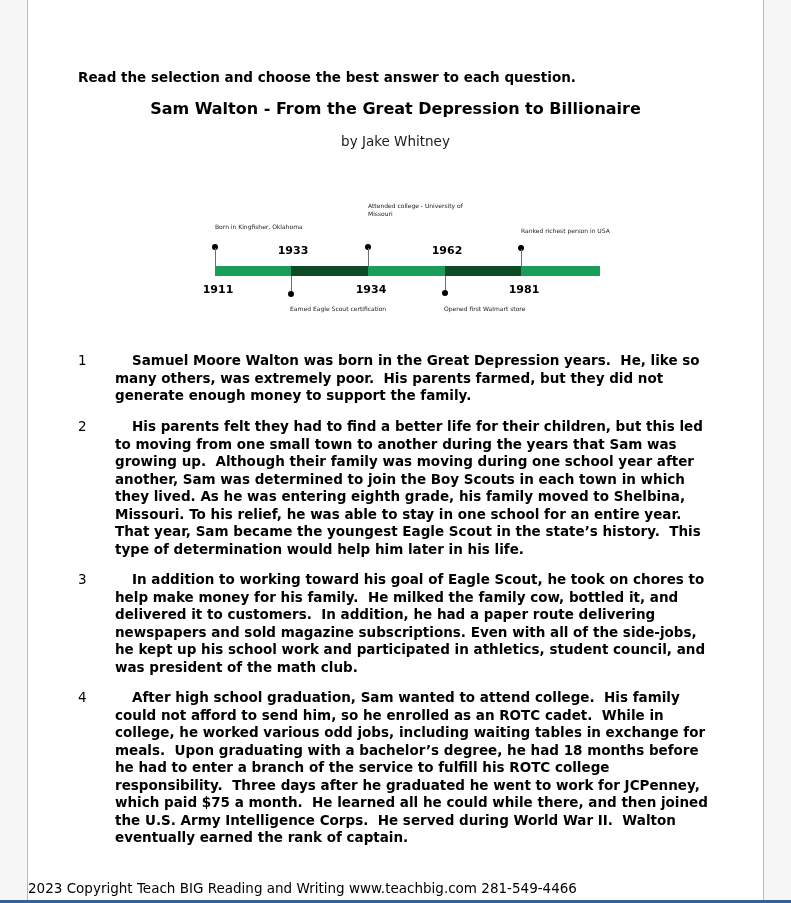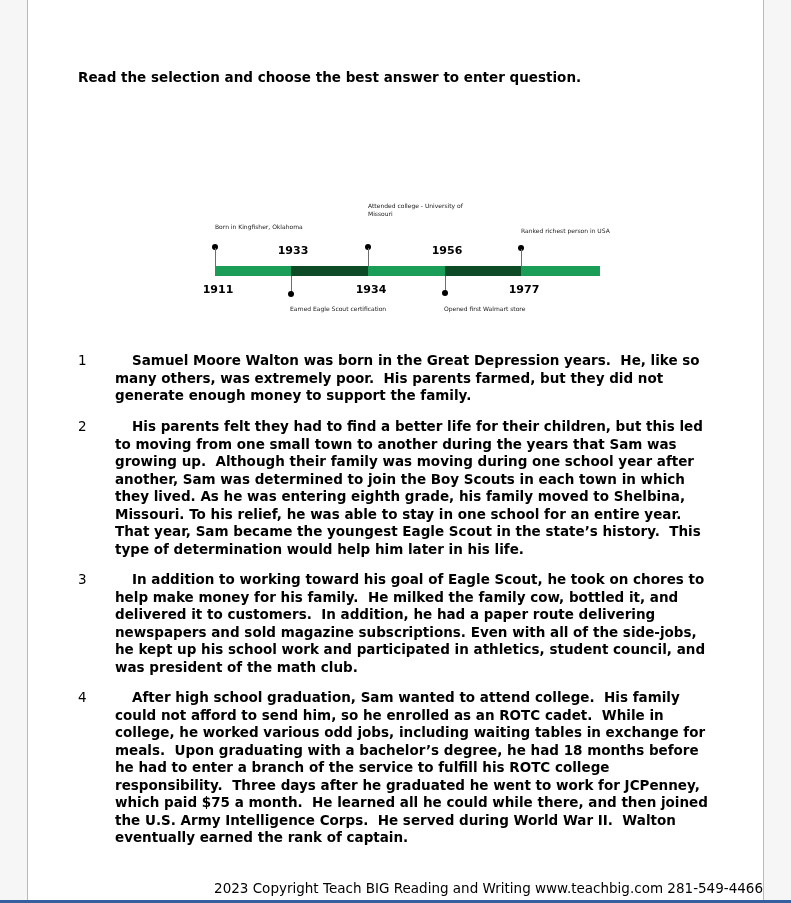--- a/index.html
+++ b/index.html
@@ -109,39 +109,41 @@
   }
   .p1 { top: 352px; }
   .p2 { top: 418px; }
   .p3 { top: 571px; }
   .p4 { top: 689px; }
   .footer {
     position: absolute;
     left: 0;
     top: 880px;
     width: 100%;
-    text-align: right;
+    text-align: left;
     font-size: 13.5px;
   }
   .bottom-bar {
     position: absolute;
     left: 0;
     bottom: 0;
     width: 791px;
     height: 3px;
     background: var(--bar-blue, #35609F);
     z-index: 10;
   }
 </style>
 </head>
 <body>
 
 <div class="page">
 
-  <div class="prompt">Read the selection and choose the best answer to enter question.</div>
+  <div class="prompt">Read the selection and choose the best answer to each question.</div>
+  <h1 class="title">Sam Walton - From the Great Depression to Billionaire</h1>
+  <div class="byline">by Jake Whitney</div>
 
   <div>
 
     <div class="tl-bar">
       <div class="tl-seg light" style="width:76px"></div>
       <div class="tl-seg dark" style="width:77px"></div>
       <div class="tl-seg light" style="width:77px"></div>
       <div class="tl-seg dark" style="width:76px"></div>
       <div class="tl-seg light" style="width:79px"></div>
     </div>
@@ -161,31 +163,31 @@
     </div>
 
     <div>
       <div class="tl-label wrap" style="left:340px; top:202px">Attended college - University of Missouri</div>
       <div class="tl-dot" style="left:337px; top:244px"></div>
       <div class="tl-stem" style="left:340px; top:248px; height:18px"></div>
       <div class="tl-year" style="left:343px; top:283px">1934</div>
     </div>
 
     <div>
-      <div class="tl-year" style="left:419px; top:244px">1956</div>
+      <div class="tl-year" style="left:419px; top:244px">1962</div>
       <div class="tl-stem" style="left:417px; top:276px; height:16px"></div>
       <div class="tl-dot" style="left:414px; top:290px"></div>
       <div class="tl-label" style="left:416px; top:305px">Opened first Walmart store</div>
     </div>
 
     <div>
       <div class="tl-label" style="left:493px; top:227px">Ranked richest person in USA</div>
       <div class="tl-dot" style="left:490px; top:245px"></div>
       <div class="tl-stem" style="left:493px; top:249px; height:17px"></div>
-      <div class="tl-year" style="left:496px; top:283px">1977</div>
+      <div class="tl-year" style="left:496px; top:283px">1981</div>
     </div>
 
   </div>
 
   <div class="para p1">
     <div class="para-num">1</div>
     <div class="para-text">Samuel Moore Walton was born in the Great Depression years.  He, like so many others, was extremely poor.  His parents farmed, but they did not generate enough money to support the family.</div>
   </div>
 
   <div class="para p2">

